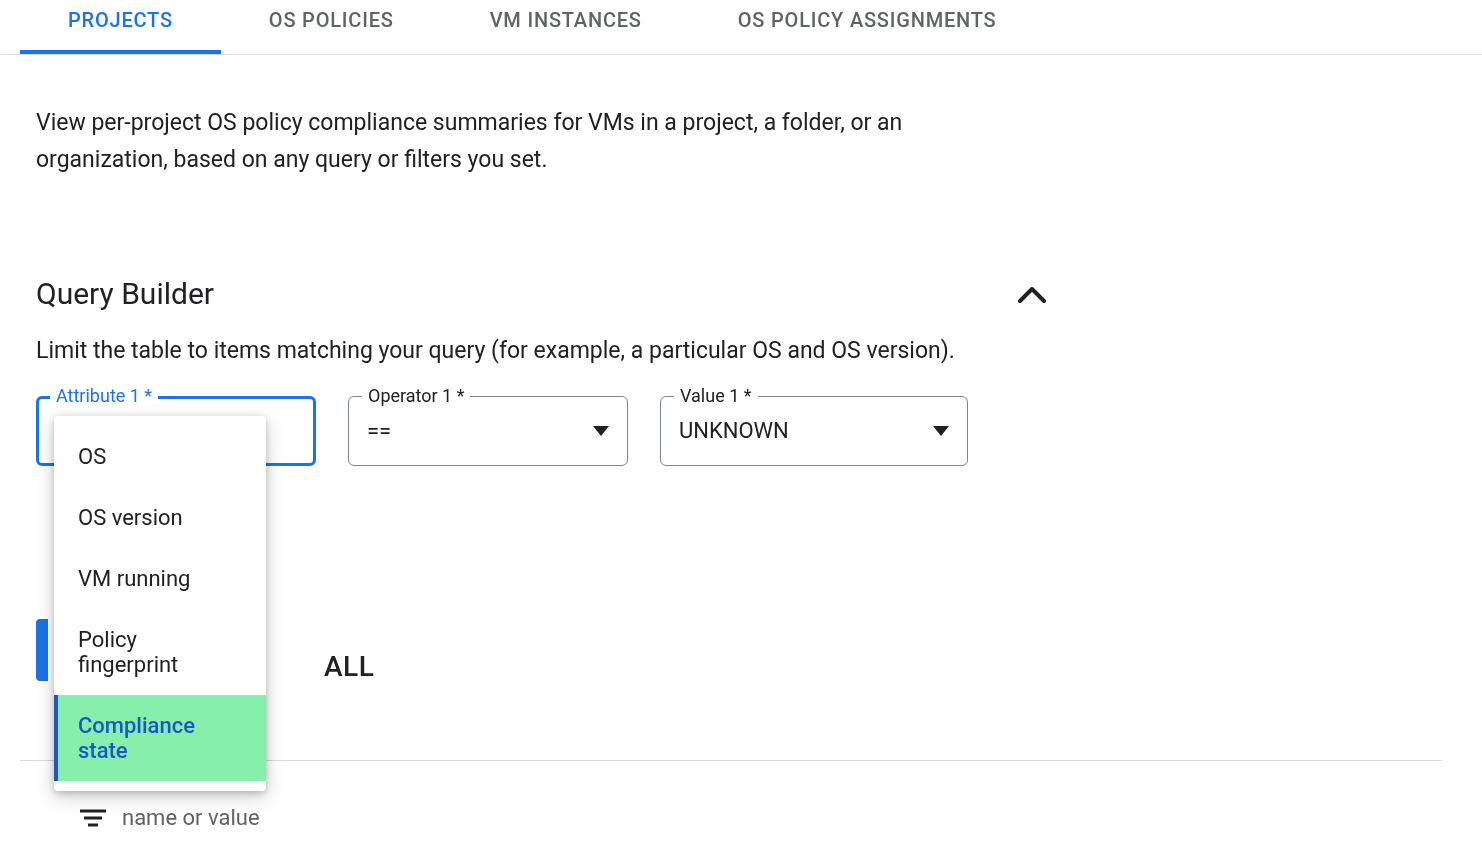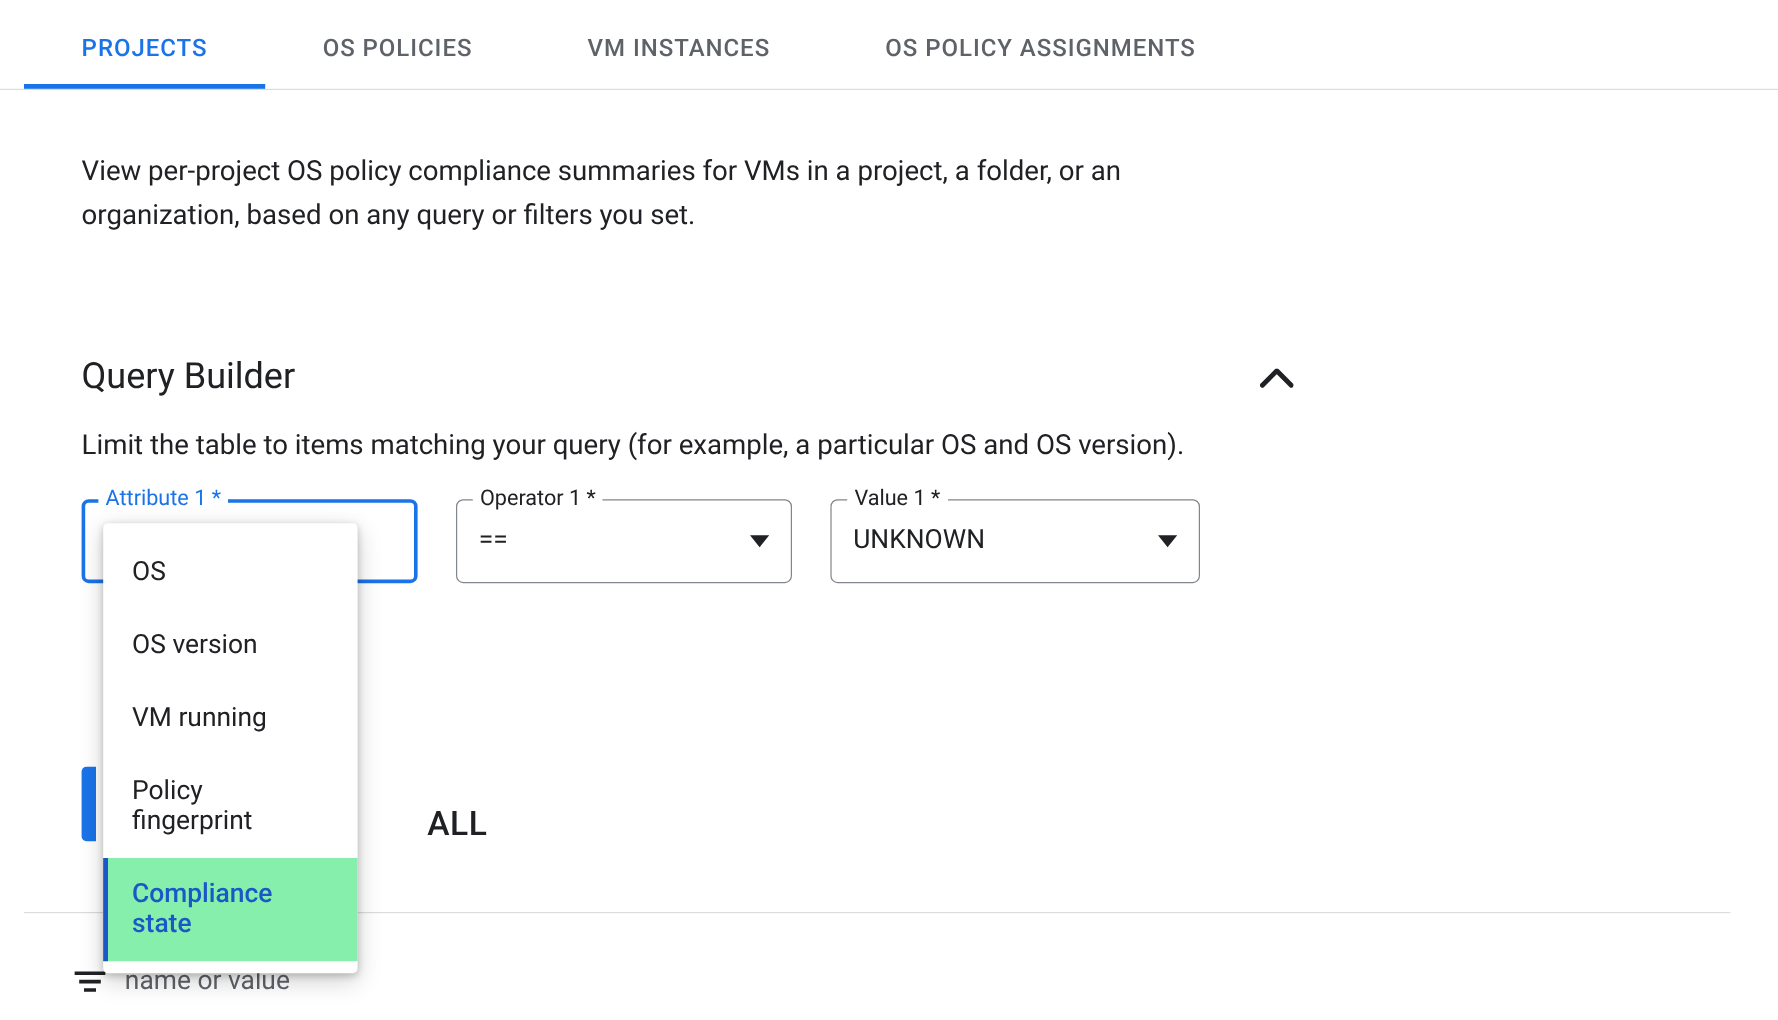--- a/index.html
+++ b/index.html
@@ -14,35 +14,35 @@
       width: 1482px;
       height: 850px;
       overflow: hidden;
     }
     .tabs-container {
       display: flex;
       border-bottom: 1px solid #dadce0;
       padding-left: 20px;
     }
     .tab {
-      padding: 28px 48px 18px 48px;
+      padding: 8px 48px 18px 48px;
       font-size: 20px;
       font-weight: 500;
       letter-spacing: 0.8px;
       color: #5f6368;
       cursor: pointer;
       border-bottom: 4px solid transparent;
       text-transform: uppercase;
     }
     .tab.active {
       color: #1a73e8;
       border-bottom: 4px solid #1a73e8;
     }
     .content {
-      padding: 50px 48px 0 68px;
+      padding: 50px 48px 0 36px;
     }
     .description {
       font-size: 23px;
       color: #202124;
       line-height: 1.6;
       max-width: 870px;
     }
     .query-builder-section {
       margin-top: 96px;
     }
@@ -151,21 +151,21 @@
       top: 254px;
       left: 288px;
       font-size: 28px;
       font-weight: 500;
       color: #202124;
       letter-spacing: 0.5px;
     }
     .filter-row {
       position: absolute;
       bottom: 20px;
-      left: 62px;
+      left: 80px;
       display: flex;
       align-items: center;
       gap: 16px;
     }
     .filter-icon {
       width: 26px;
       height: 20px;
     }
     .filter-placeholder {
       font-size: 22px;

